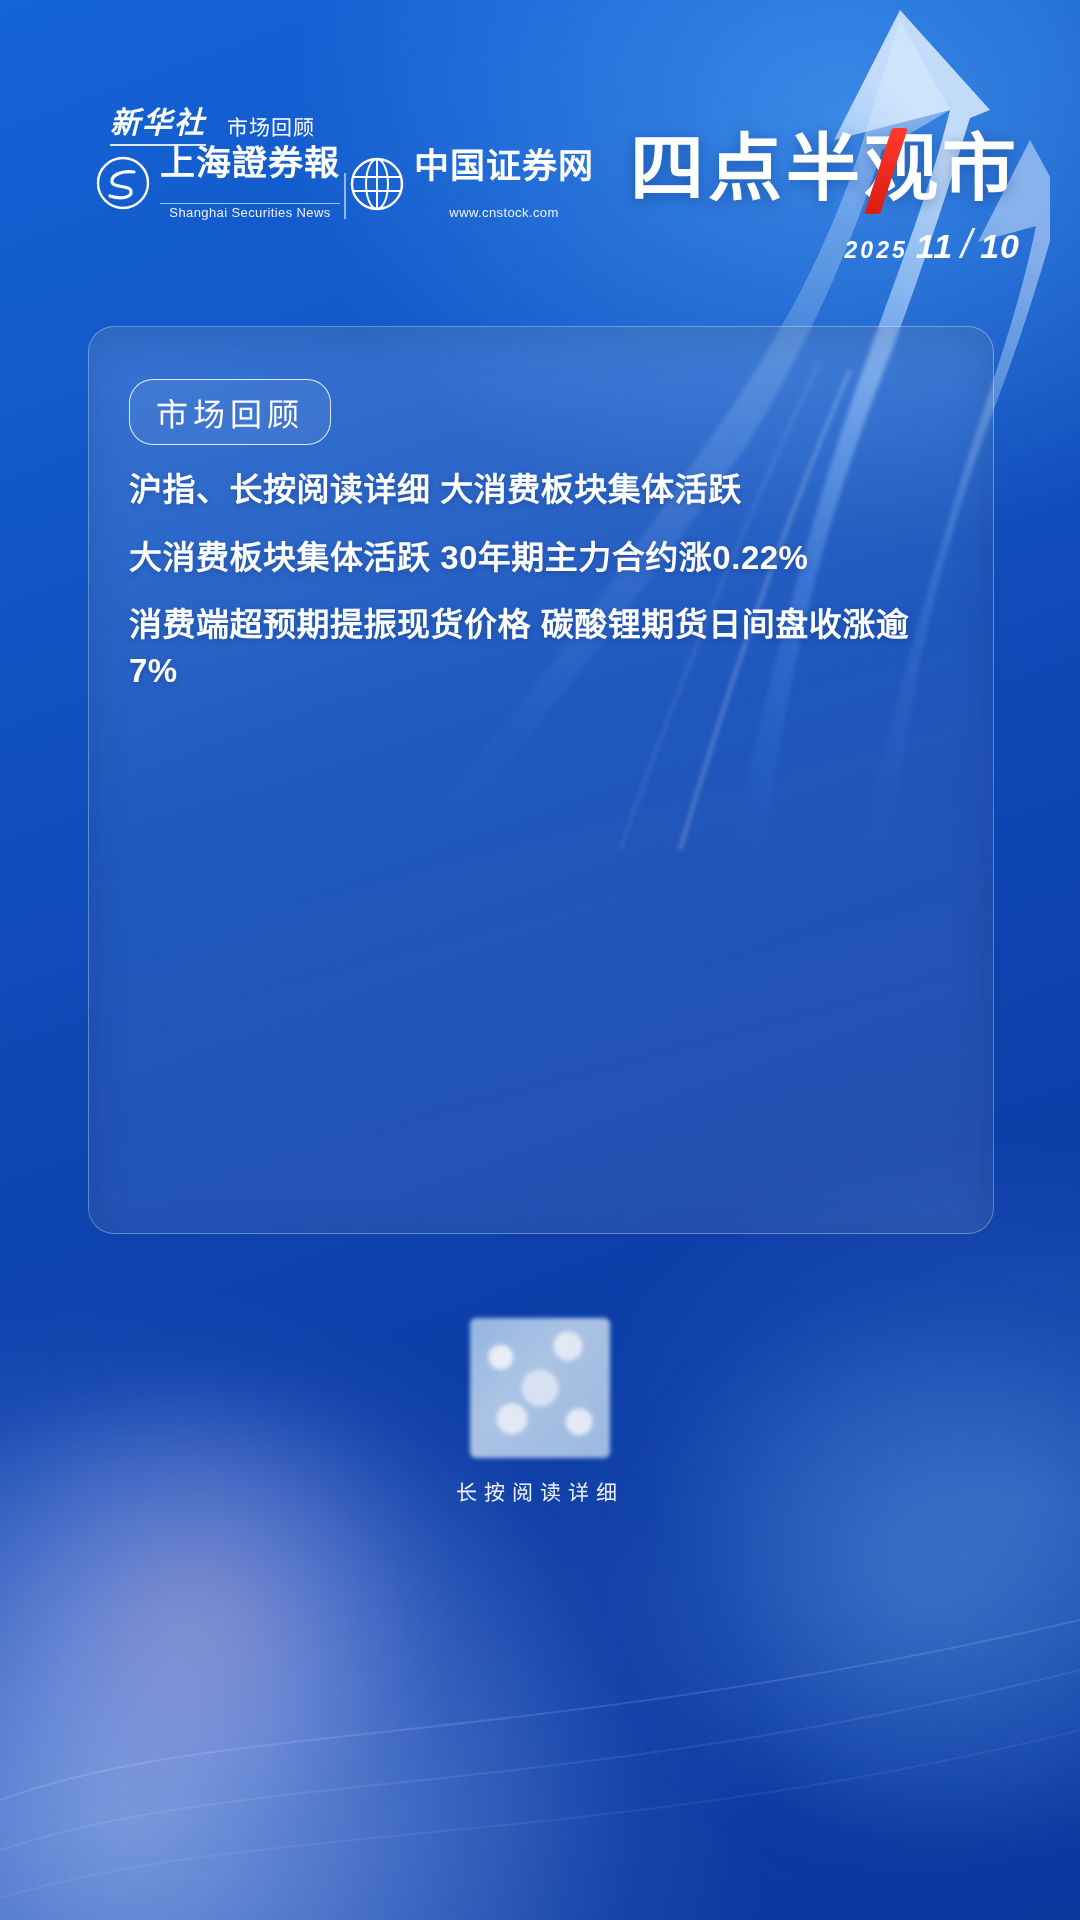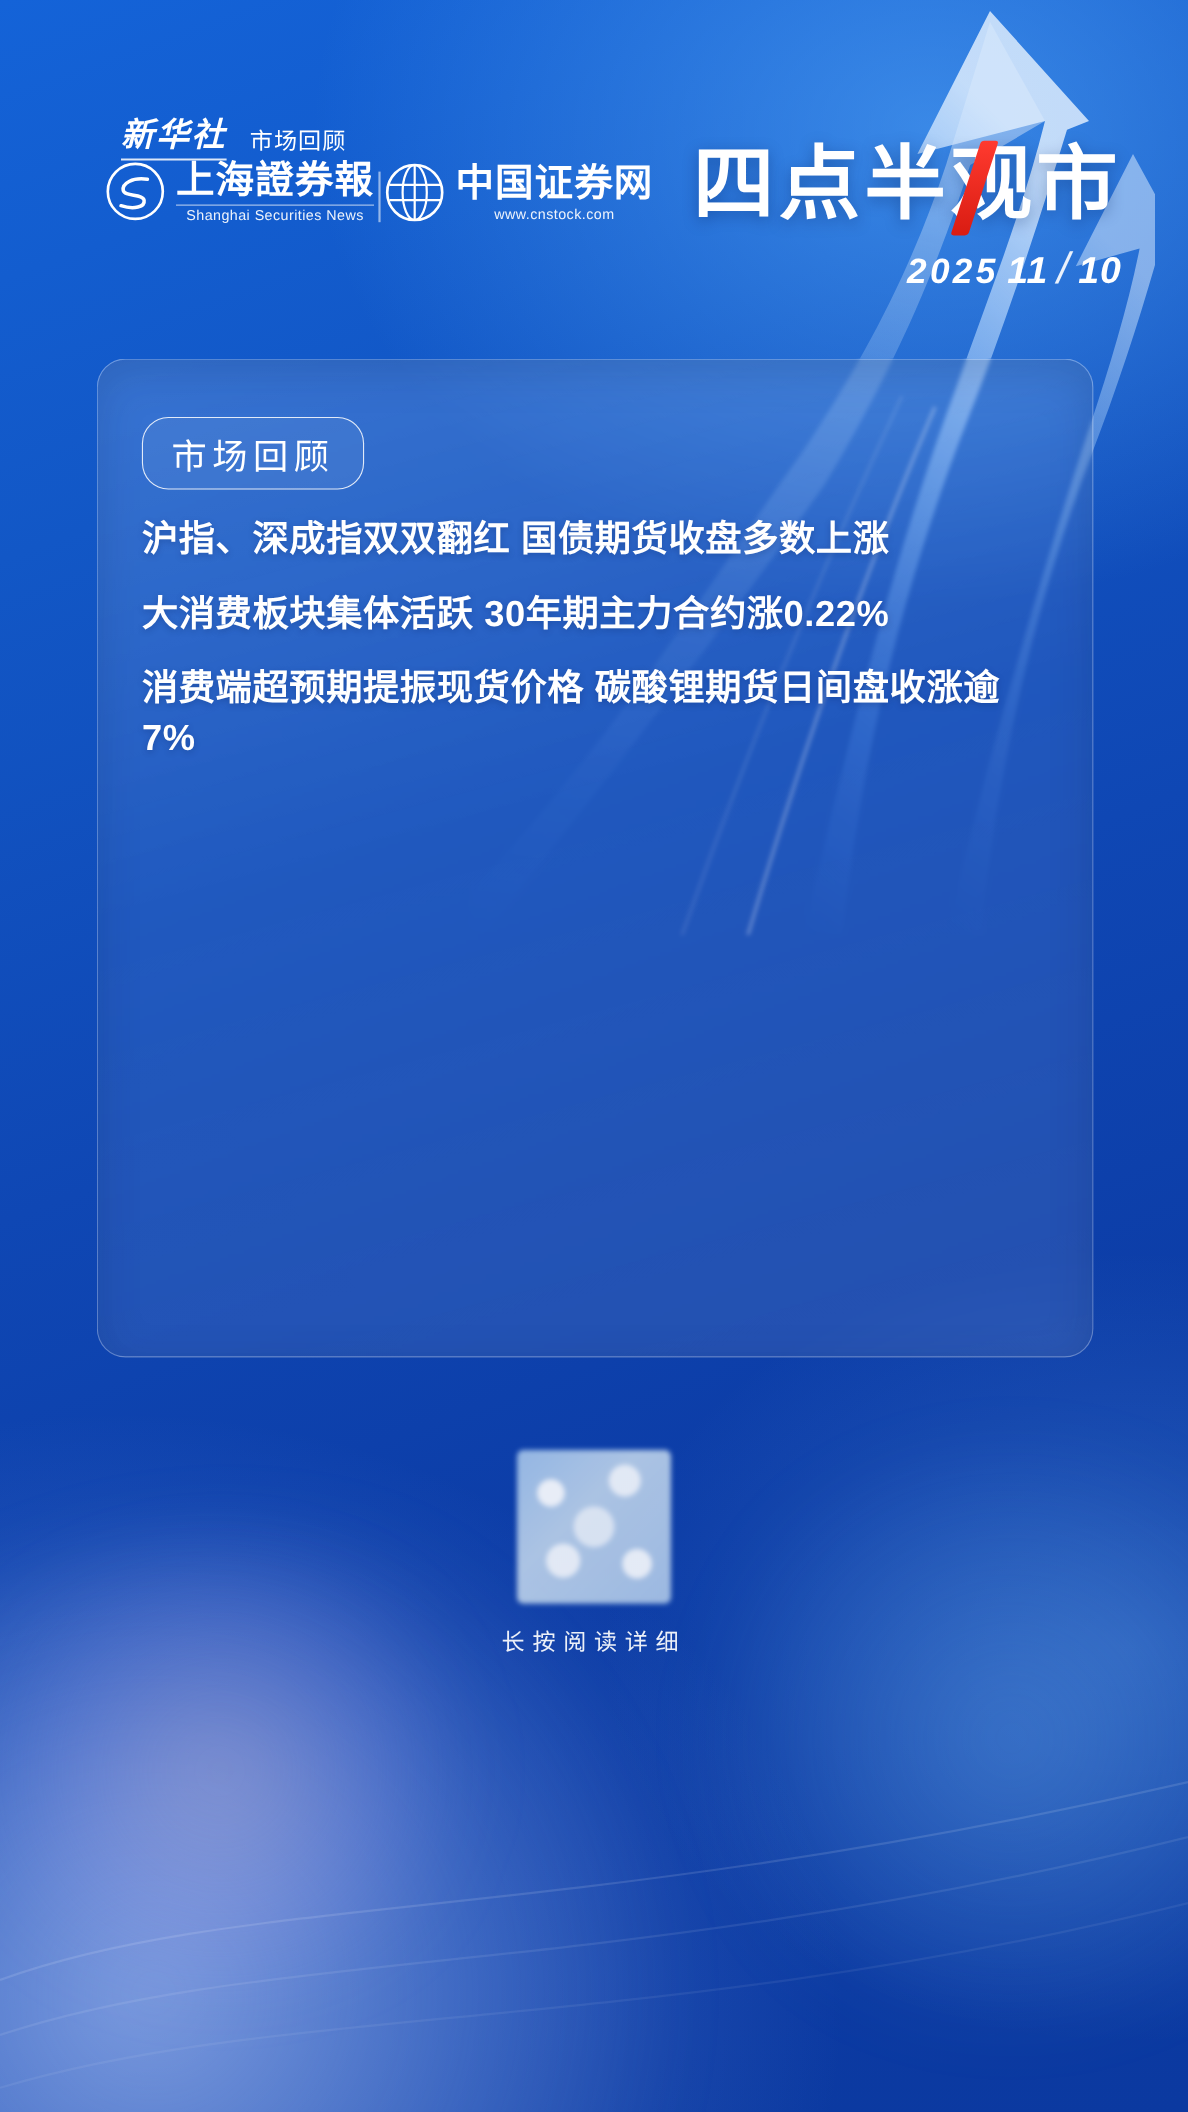--- a/index.html
+++ b/index.html
@@ -134,21 +134,21 @@
     color: #ffffff;
     font-weight: bold;
     letter-spacing: 1px;
     white-space: nowrap;
   }
   .brand-en {
     font-size: 13px;
     color: rgba(255,255,255,0.92);
     letter-spacing: 0.4px;
     white-space: nowrap;
-    margin-top: 3px;
+    margin-top: 20px;
     border-top: 1px solid rgba(255,255,255,0.6);
     padding-top: 2px;
     text-align: center;
   }
   .brand-en.no-rule { border-top: none; padding-top: 0; }
   .divider-v {
     width: 2px;
     height: 46px;
     background: rgba(255,255,255,0.55);
   }
@@ -186,21 +186,21 @@
     margin-top: 16px;
     display: flex;
     align-items: baseline;
     justify-content: flex-end;
     gap: 8px;
     font-family: "Liberation Sans", sans-serif;
     color: #ffffff;
     font-style: italic;
     font-weight: bold;
   }
-  .date-year { font-size: 32px; letter-spacing: 3px; }
+  .date-year { font-size: 23px; letter-spacing: 3px; }
   .date-md { font-size: 34px; letter-spacing: 1px; text-align: center; }
   .date-sep { font-size: 40px; font-weight: normal; opacity: 0.9; }
 
   
   .card {
     position: absolute;
     left: 88px;
     top: 326px;
     width: 904px;
     height: 906px;
@@ -367,21 +367,21 @@
       </div>
     </div>
 
   </div>
 
   <div class="card">
 
     <div class="section sec-review">
       <span class="chip">市场回顾</span>
       <div class="items">
-        <p class="item">沪指、深成指双双翻红 国债期货收盘多数上涨</p>
+        <p class="item">沪指、长按阅读详细 大消费板块集体活跃</p>
         <p class="item">大消费板块集体活跃 30年期主力合约涨0.22%</p>
         <p class="item">消费端超预期提振现货价格 碳酸锂期货日间盘收涨逾7%</p>
       </div>
     </div>
 
 
   </div>
 
   <div class="qr-wrap">
     <div class="qr"></div>

